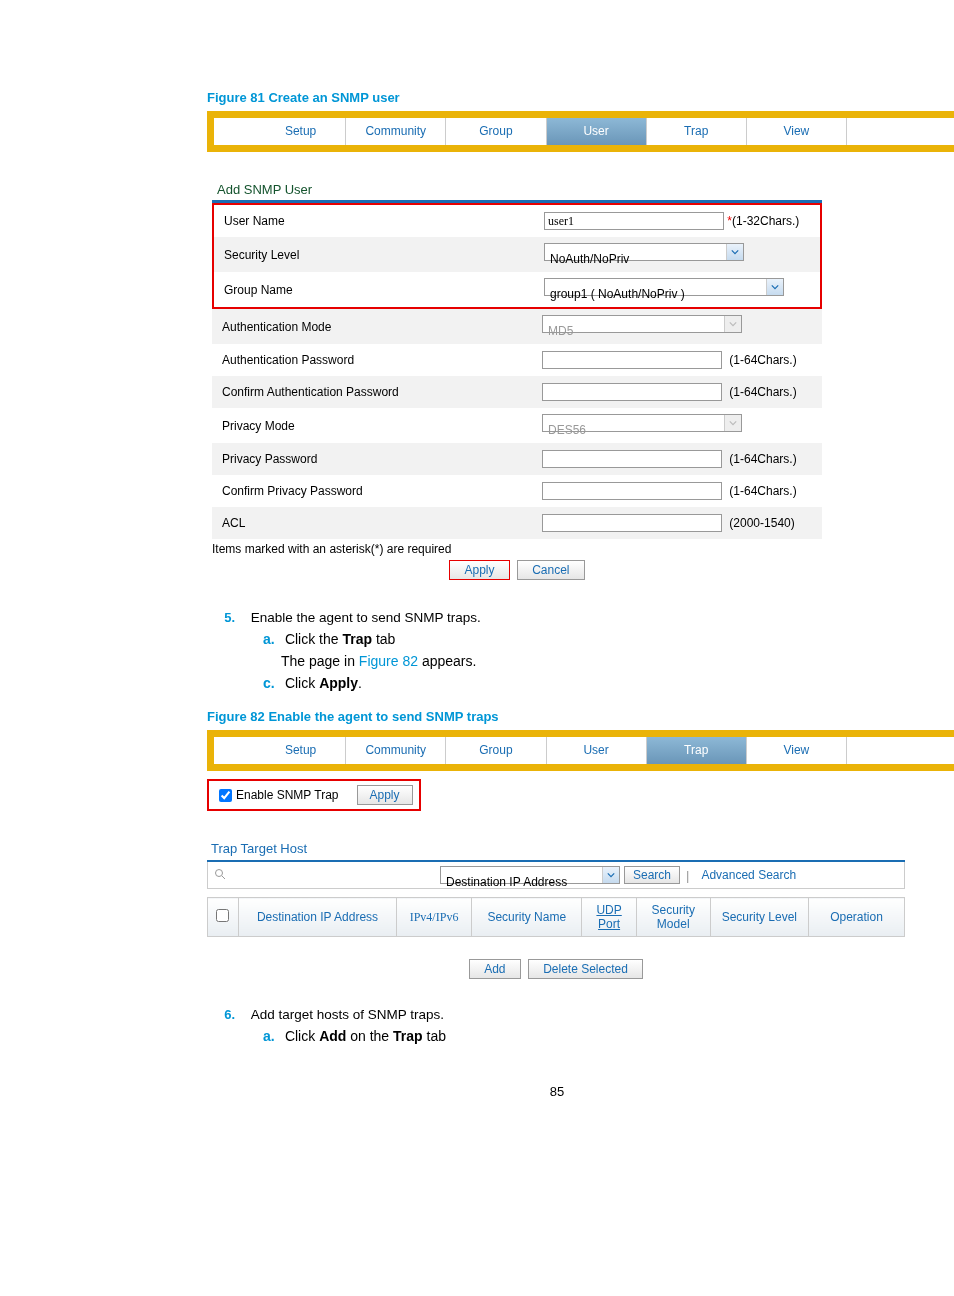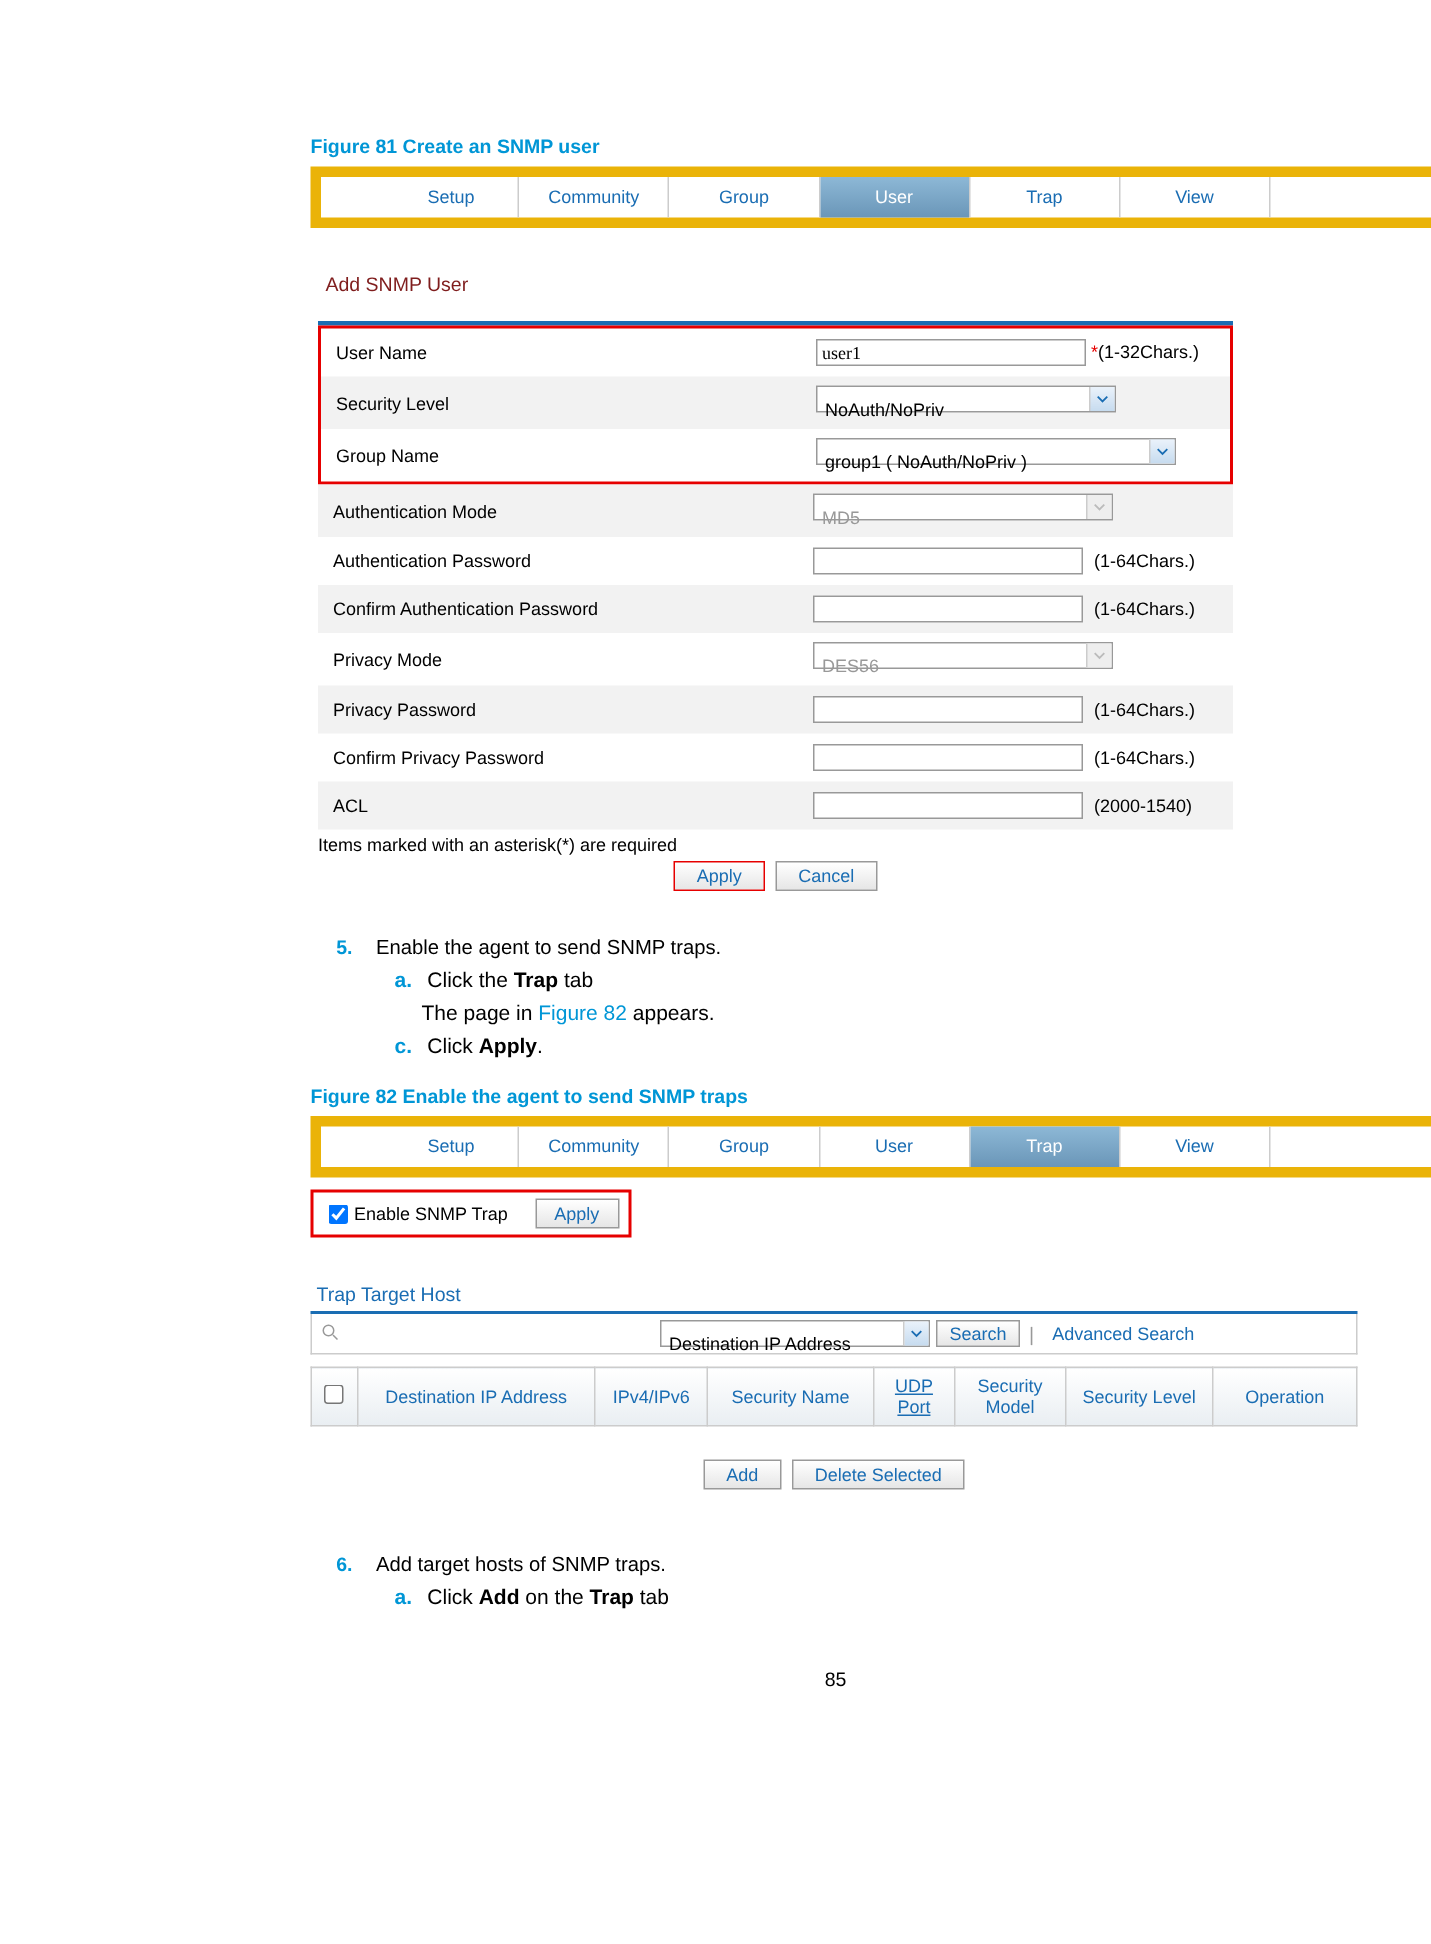--- a/index.html
+++ b/index.html
@@ -37,23 +37,23 @@
     color: #1a6db3;
   }
   .tabbar .tab.active {
     background: linear-gradient(#8db8d6,#6a96b8);
     color: #fff;
   }
   .tabbar .tab:last-child { border-right: none; }
 
   
   .panel-title {
-    color: #7f1d1d;
+    color: #14532d;
     font-size: 13px;
-    margin: 30px 0 17px 10px;
+    margin: 30px 0 3px 10px;
   }
   .panel-underline {
     height: 3px;
     background: #1a6db3;
     width: 610px;
     margin-left: 5px;
   }
   .form-table {
     border-collapse: collapse;
     width: 610px;
@@ -344,37 +344,37 @@
     <span class="btn" style="margin-left:4px;padding:1px 8px">Search</span>
     <span style="color:#999;margin:0 4px;">|</span>
     <span class="adv-search">Advanced Search</span>
   </div>
 
   <table class="tth-table">
     <tbody>
         <tr id="tth-header-row">
           <th style="width: 24px;"><input type="checkbox" style=""></th>
           <th style="width: 170px;">Destination IP Address</th>
-          <th style="width: 70px;">IPv4/IPv6</th>
+          <th style="width: 70px; font-family: Liberation Serif, serif;">IPv4/IPv6</th>
           <th style="width: 115px;">Security Name</th>
           <th style="width: 50px; text-decoration: underline;">UDP Port</th>
           <th style="width: 70px;">Security Model</th>
           <th style="width: 100px;">Security Level</th>
           <th style="width: 95px;">Operation</th>
         </tr>
   </tbody>
     </table>
 
   <div class="tth-btn-row">
     <span class="btn">Add</span>
     <span class="btn">Delete Selected</span>
   </div>
 
   
-  <div class="step-list" style="margin-top:42px;">
+  <div class="step-list" style="margin-top:28px;">
     <div>
       <span class="step-num">6.</span>
       <span class="step-text">Add target hosts of SNMP traps.</span>
     </div>
     <div class="substep">
       <span class="sub-letter">a.</span>
       <span><span>Click </span><span class="bold">Add</span><span> on the </span><span class="bold">Trap</span><span> tab</span></span>
     </div>
   </div>
 

